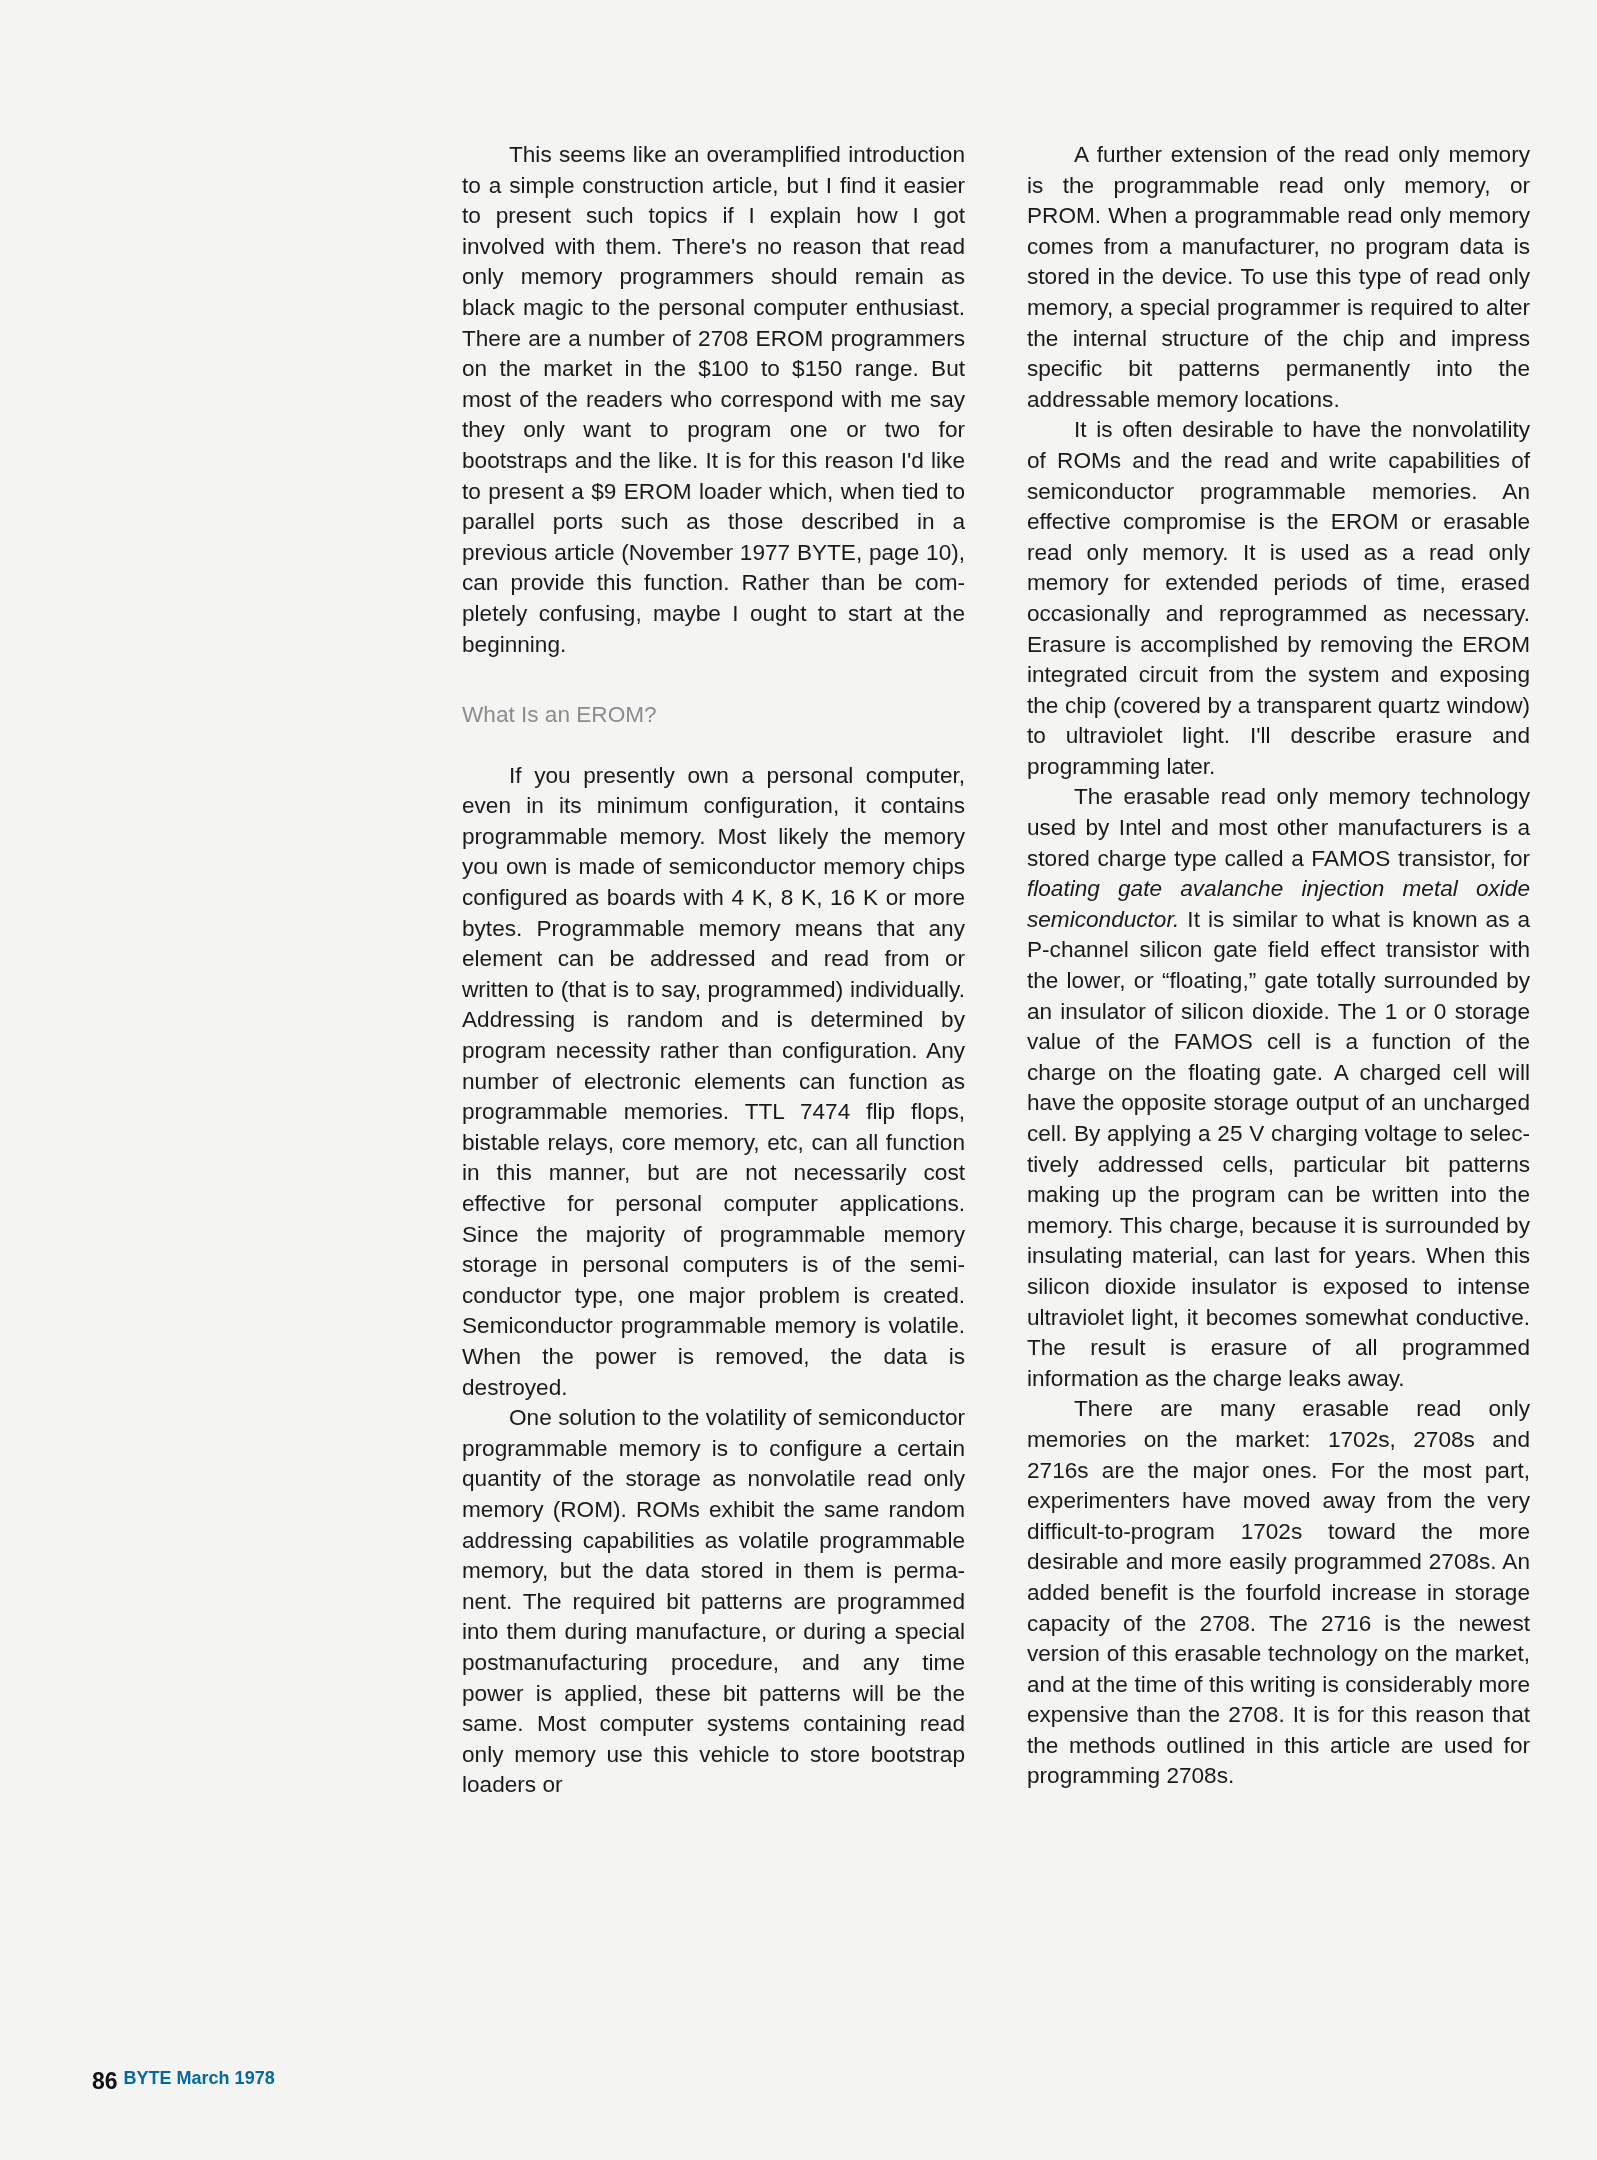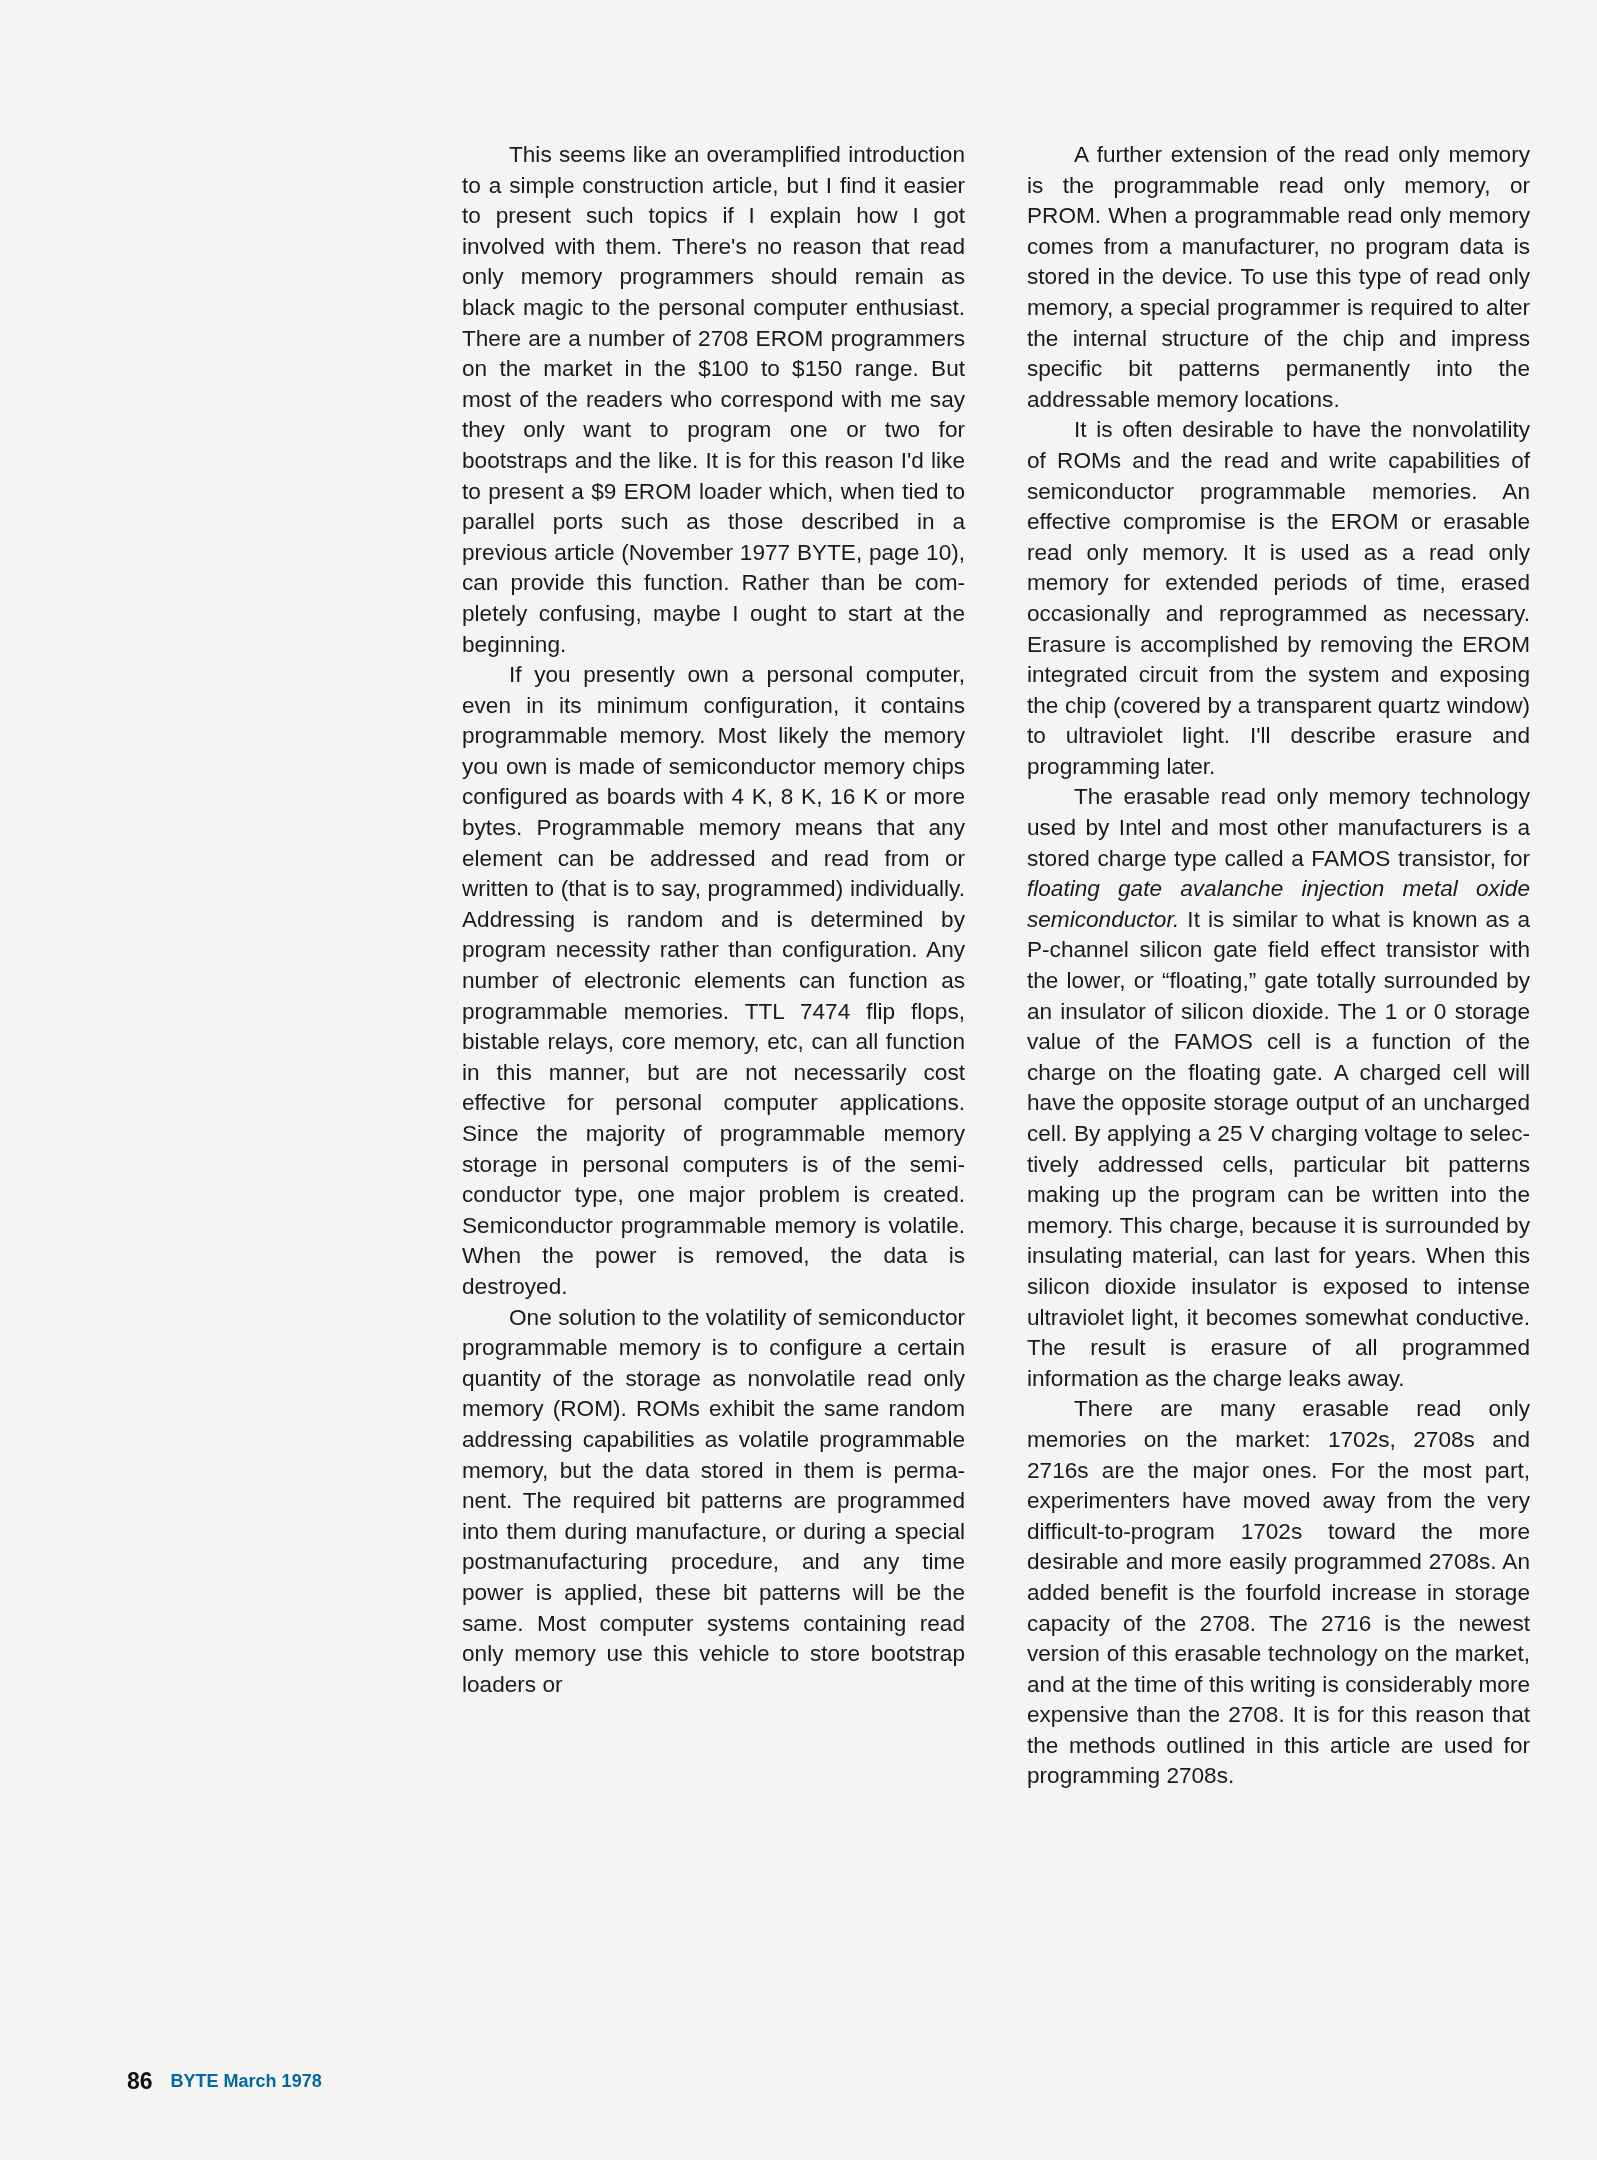--- a/index.html
+++ b/index.html
@@ -38,42 +38,42 @@
       color: #8c8c8c;
       font-weight: normal;
     }
     .section-heading + .para { margin-top: 16px; }
     .em { font-style: italic; margin-top: 12px; }
     .footer {
       position: absolute;
       top: 2068px;
       left: 92px;
       display: flex;
-      align-items: center;
-      gap: 18px;
-      margin-left: 35px;
+      align-items: flex-start;
+      gap: 6px;
     }
     .page-number {
       font-size: 23px;
       font-weight: bold;
       color: #111;
     }
     .magazine-issue {
       font-size: 18px;
       font-weight: bold;
       color: #0369a1;
     }
   </style>
 </head>
 <body>
 
 <article>
 
   <section class="column col-left">
     <p class="para indent">This seems like an overamplified introduc­tion to a simple construction article, but I find it easier to present such topics if I explain how I got involved with them. There's no reason that read only memory programmers should remain as black magic to the personal computer enthusiast. There are a number of 2708 EROM programmers on the market in the $100 to $150 range. But most of the readers who correspond with me say they only want to program one or two for bootstraps and the like. It is for this reason I'd like to present a $9 EROM loader which, when tied to parallel ports such as those described in a previous article (November 1977 BYTE, page 10), can provide this function. Rather than be com­pletely confusing, maybe I ought to start at the beginning.</p>
+    <h2 class="section-heading">What Is an EROM?</h2>
     <p class="para indent">If you presently own a personal computer, even in its minimum configuration, it con­tains programmable memory. Most likely the memory you own is made of semiconductor memory chips configured as boards with 4 K, 8 K, 16 K or more bytes. Programmable memory means that any element can be addressed and read from or written to (that is to say, programmed) individually. Addressing is random and is determined by program necessity rather than configuration. Any number of electronic elements can function as programmable memories. TTL 7474 flip flops, bistable relays, core memory, etc, can all function in this manner, but are not necessarily cost effective for personal computer applications. Since the majority of programmable memory storage in personal computers is of the semi­conductor type, one major problem is created. Semiconductor programmable memory is volatile. When the power is removed, the data is destroyed.</p>
     <p class="para indent">One solution to the volatility of semicon­ductor programmable memory is to con­figure a certain quantity of the storage as nonvolatile read only memory (ROM). ROMs exhibit the same random addressing capabilities as volatile programmable mem­ory, but the data stored in them is perma­nent. The required bit patterns are pro­grammed into them during manufacture, or during a special postmanufacturing pro­cedure, and any time power is applied, these bit patterns will be the same. Most computer systems containing read only memory use this vehicle to store bootstrap loaders or</p>
   </section>
 
   <section class="column col-right">
     <p class="para indent">A further extension of the read only memory is the programmable read only memory, or PROM. When a programmable read only memory comes from a manu­facturer, no program data is stored in the device. To use this type of read only memory, a special programmer is required to alter the internal structure of the chip and impress specific bit patterns permanently into the addressable memory locations.</p>
     <p class="para indent">It is often desirable to have the non­volatility of ROMs and the read and write capabilities of semiconductor programmable memories. An effective compromise is the EROM or erasable read only memory. It is used as a read only memory for extended periods of time, erased occasionally and reprogrammed as necessary. Erasure is accomplished by removing the EROM integrated circuit from the system and exposing the chip (covered by a transpar­ent quartz window) to ultraviolet light. I'll describe erasure and programming later.</p>
     <p class="para indent"><span>The erasable read only memory tech­nology used by Intel and most other manu­facturers is a stored charge type called a FAMOS transistor, for </span><span class="em">floating gate avalanche injection metal oxide semi­conductor.</span><span> It is similar to what is known as a P-channel silicon gate field effect transistor with the lower, or “floating,” gate totally surrounded by an insulator of silicon dioxide. The 1 or 0 storage value of the FAMOS cell is a function of the charge on the floating gate. A charged cell will have the opposite storage output of an uncharged cell. By applying a 25 V charging voltage to selec­tively addressed cells, particular bit patterns making up the program can be written into the memory. This charge, because it is sur­rounded by insulating material, can last for years. When this silicon dioxide insulator is exposed to intense ultraviolet light, it becomes somewhat conductive. The result is erasure of all programmed information as the charge leaks away.</span></p>
     <p class="para indent">There are many erasable read only memories on the market: 1702s, 2708s and 2716s are the major ones. For the most part, experimenters have moved away from the very difficult-to-program 1702s toward the more desirable and more easily programmed 2708s. An added benefit is the fourfold increase in storage capacity of the 2708. The 2716 is the newest version of this erasable technology on the market, and at the time of this writing is considerably more expensive than the 2708. It is for this reason that the methods outlined in this article are used for programming 2708s.</p>
   </section>

